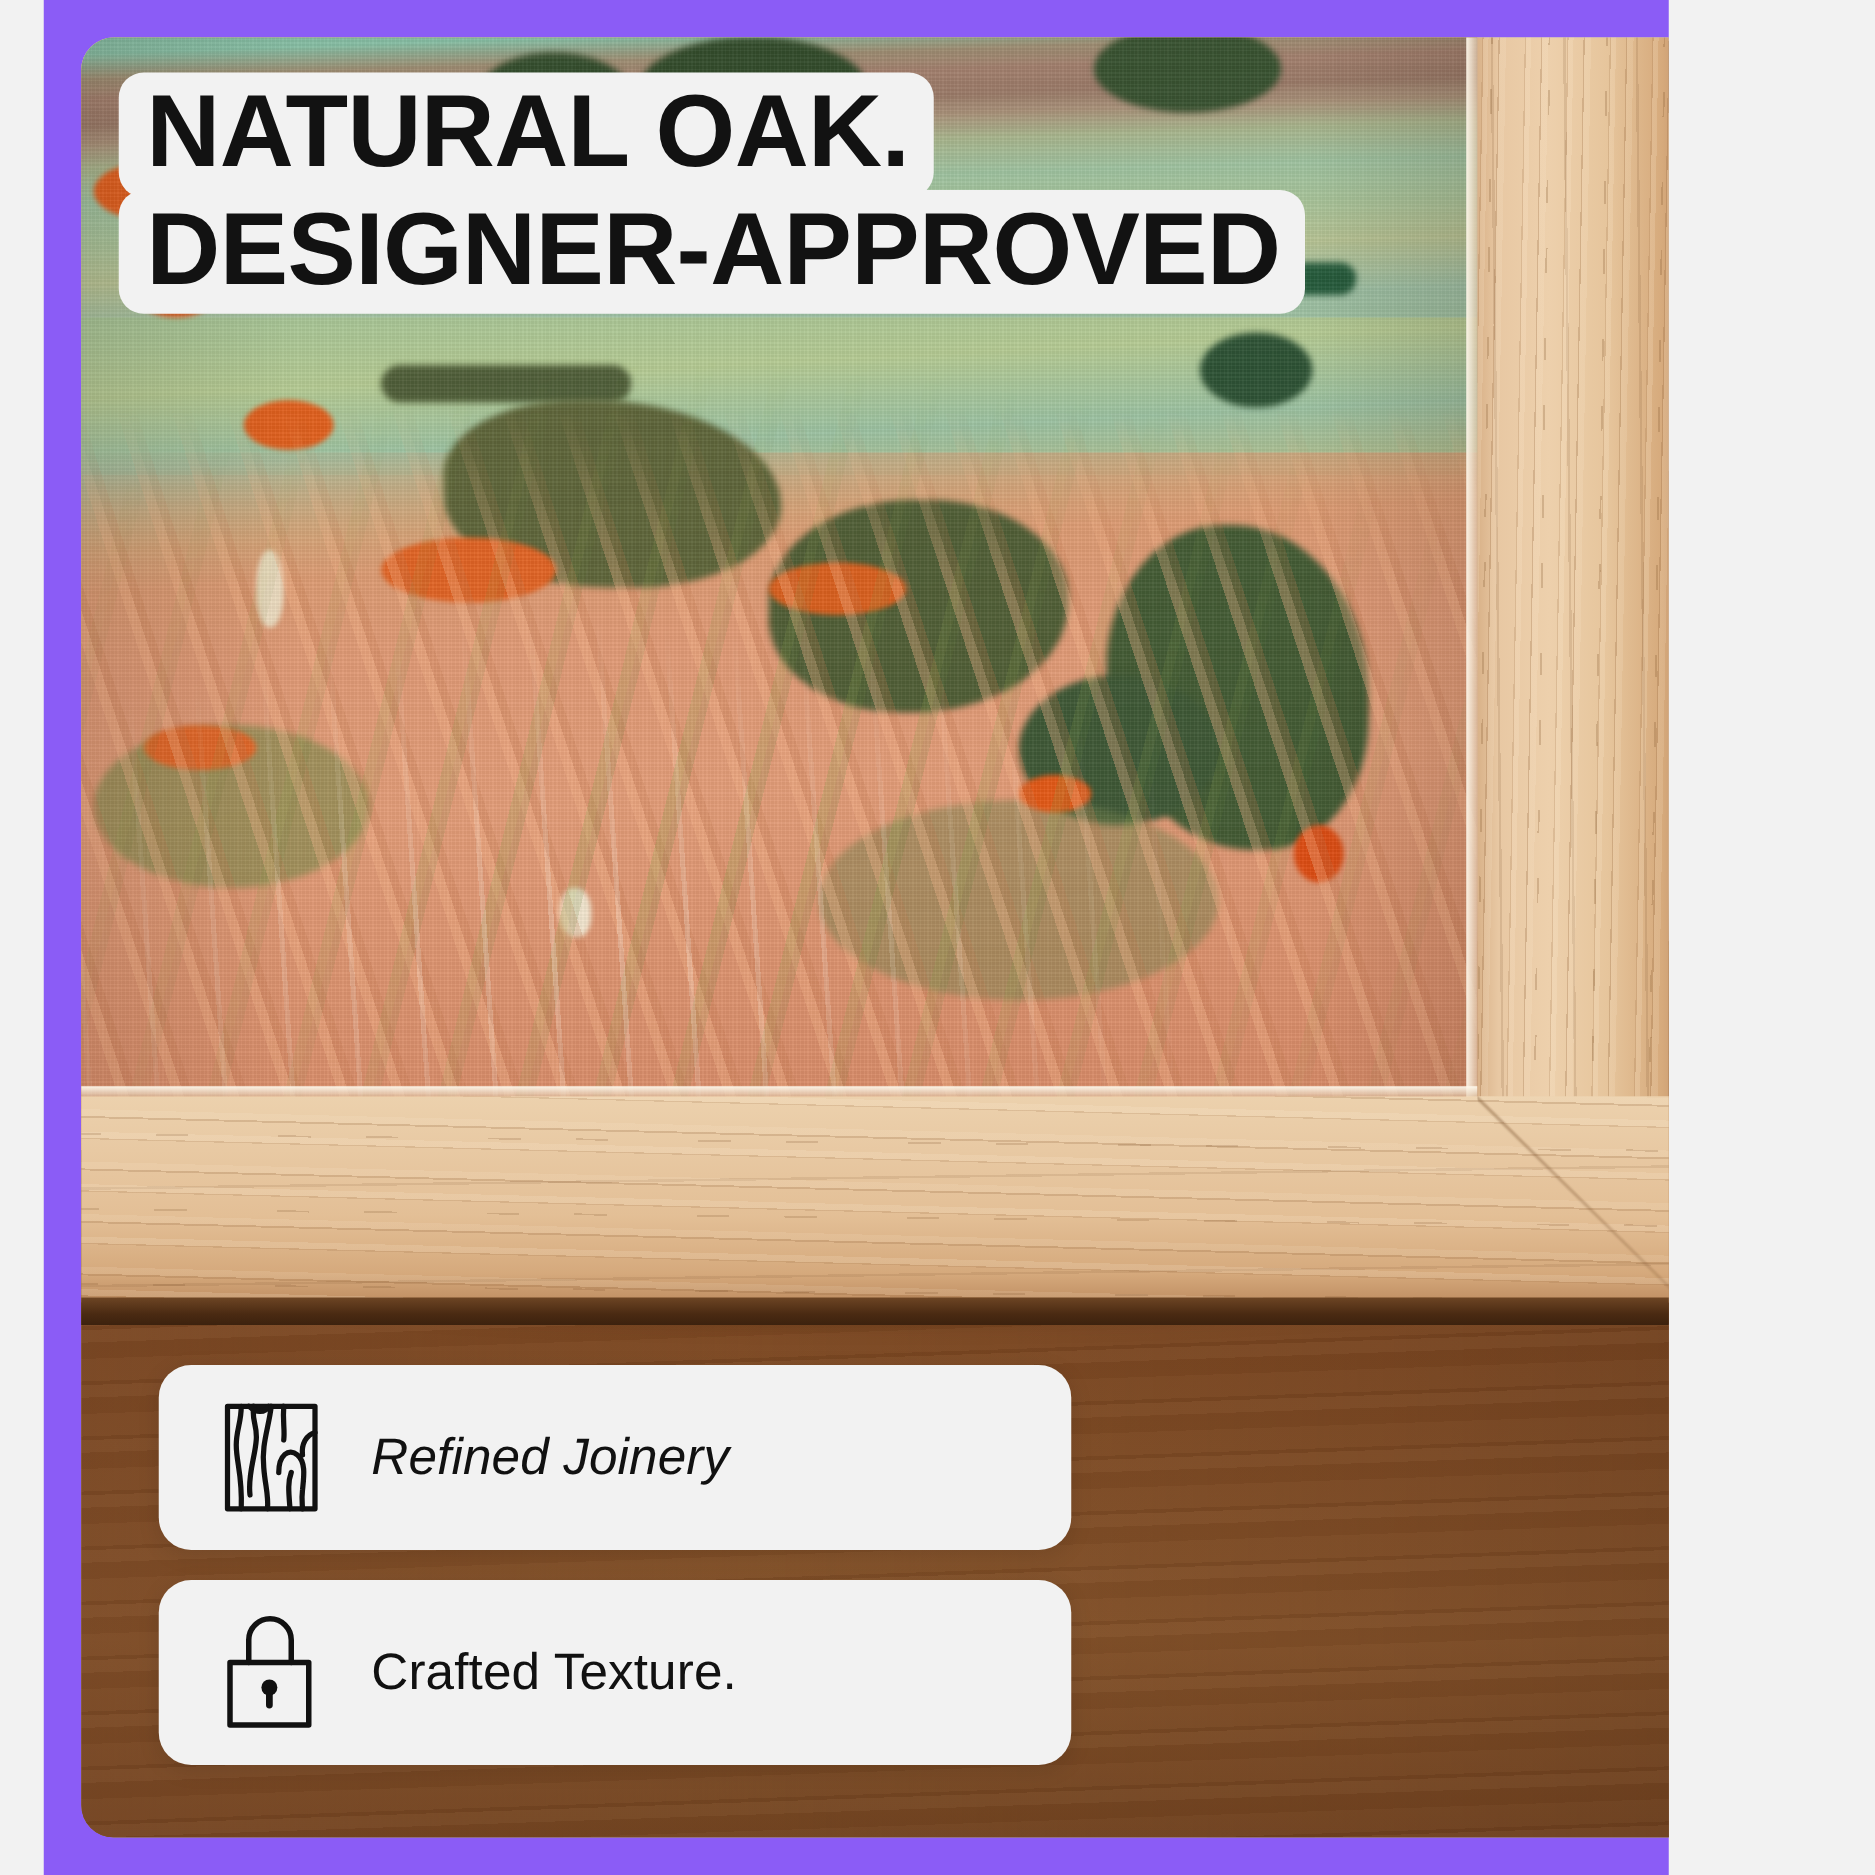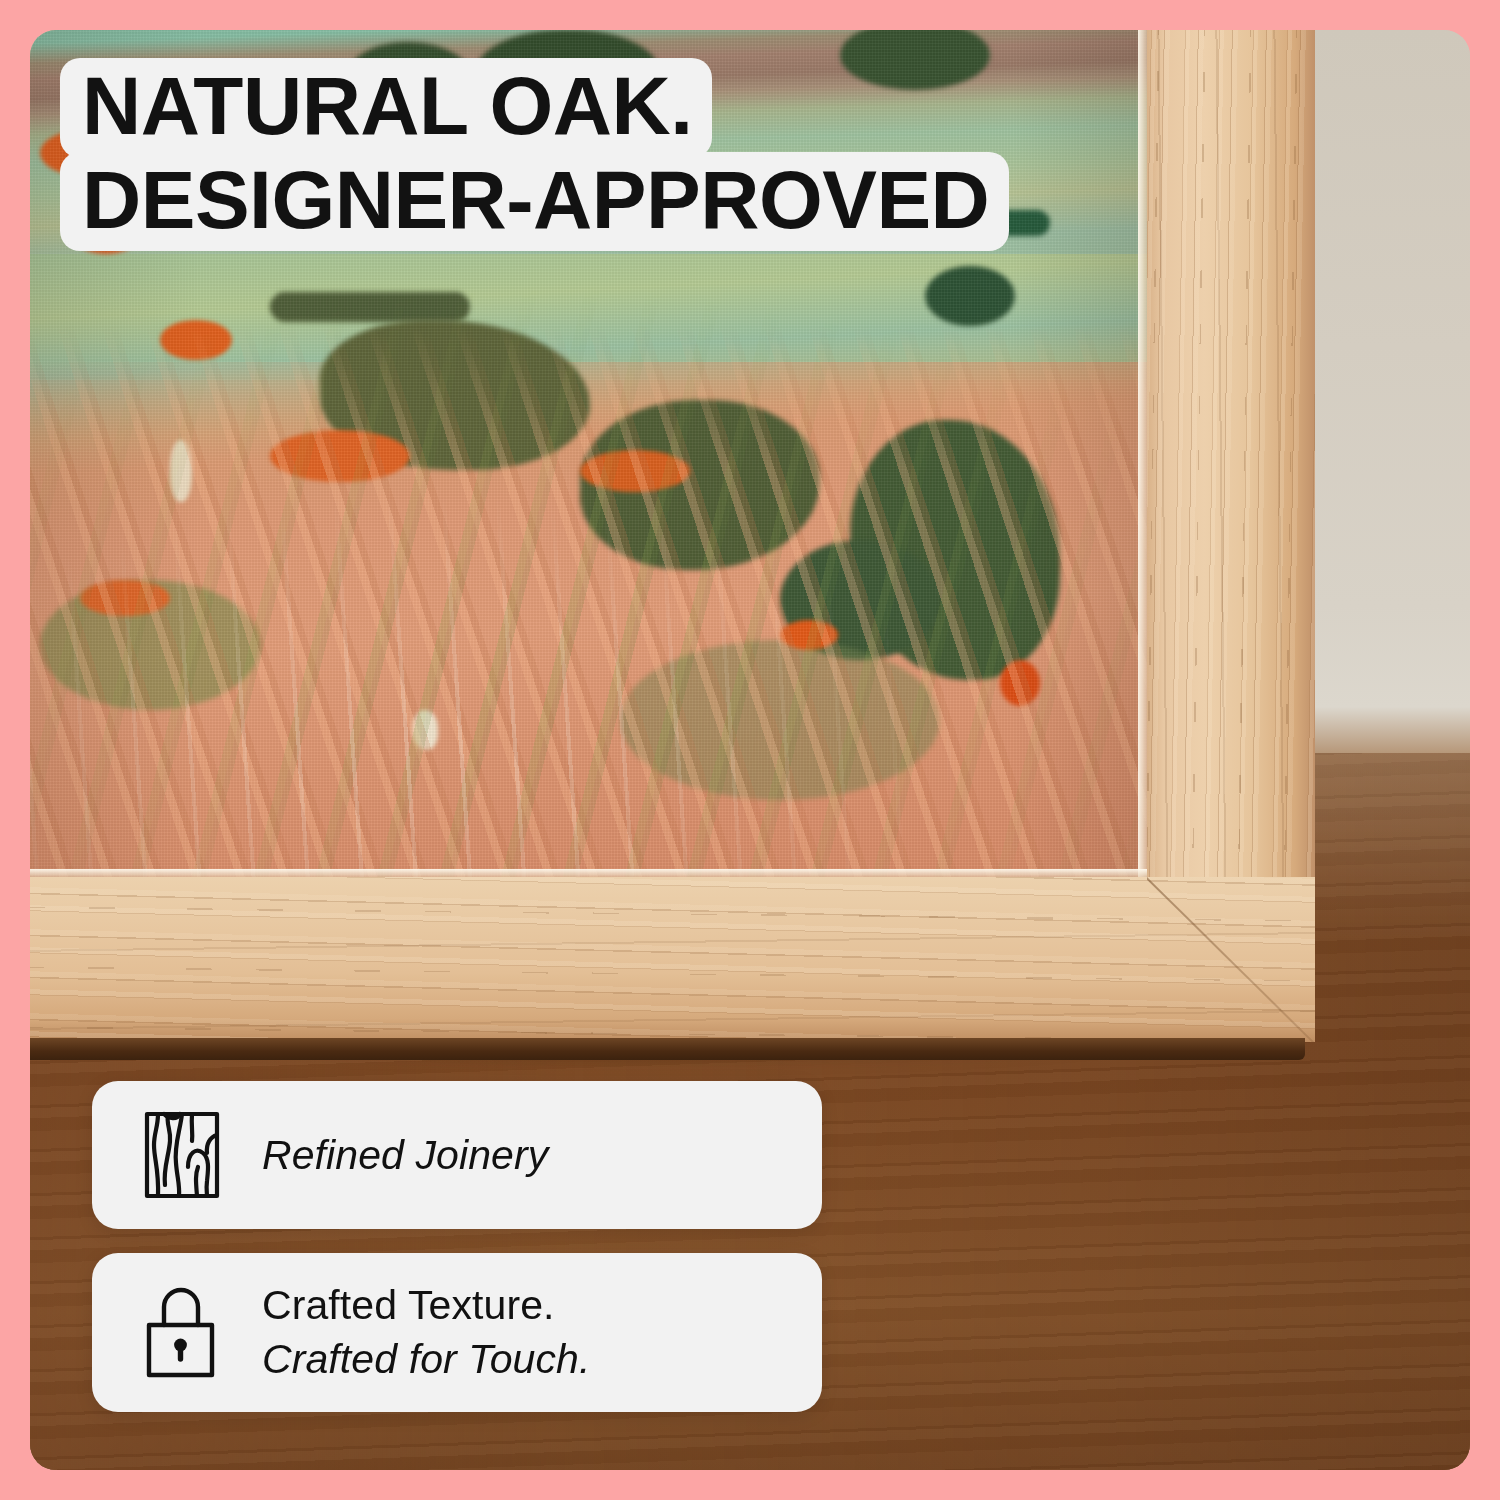--- a/index.html
+++ b/index.html
@@ -1,23 +1,24 @@
 <!DOCTYPE html>
 <html><head>
 <meta charset="utf-8">
 <title>Natural Oak Frame Product Image</title>
 <style>
   html,body{margin:0;padding:0;background:#f2f2f2;}
   body{font-family:"Liberation Sans", sans-serif;}
 
   .stage{
     position:relative;
-    width:1500px;height:1500px;
-    background:#fca5a5;
+    width:1300px;height:1500px;
+    background:#8b5cf6;
     overflow:hidden;
+    margin-left:35px;
   }
 
   
   .photo{
     position:absolute;
     left:30px; top:30px;
     width:1440px; height:1440px;
     border-radius:26px;
     overflow:hidden;
     background:#cfc7bb;
@@ -439,20 +440,19 @@
         <span class="badge-icon">
           <svg width="78" height="92" viewBox="0 0 78 92" fill="none" stroke="#111" stroke-width="4.4" stroke-linecap="round" stroke-linejoin="round">
             <path d="M21 38 V20 C21 10.6 28.6 3 38 3 C47.4 3 55 10.6 55 20 V38" fill="none"></path>
             <rect x="6" y="38" width="63" height="50"></rect>
             <circle cx="37.5" cy="58" r="6.4" fill="#111" stroke="none"></circle>
             <path d="M37.5 60 L37.5 72" stroke-width="5.4"></path>
           </svg>
         </span>
         <span class="badge-text">
           <span>Crafted Texture.</span>
-          <span class="l2">Crafted for Touch.</span>
         </span>
       </div>
 
     </div>
 
   </div>
 </div>
 
 </body></html>

